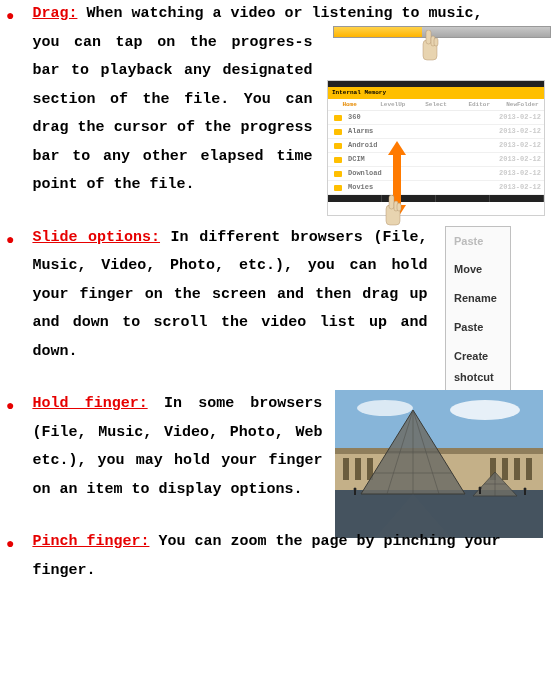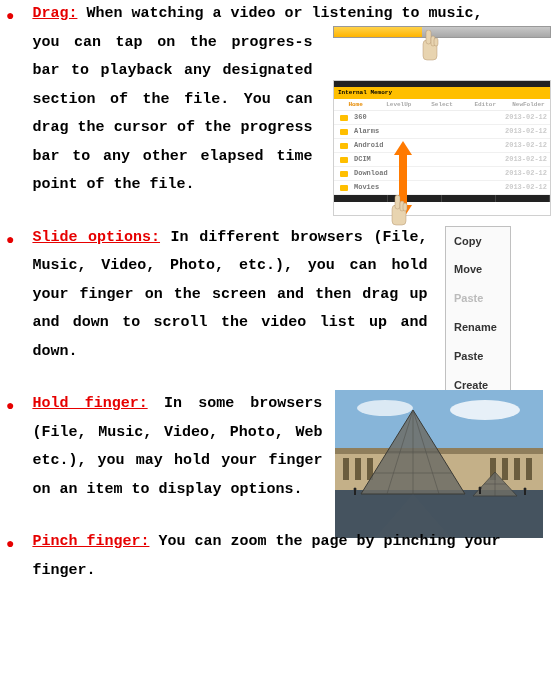--- a/index.html
+++ b/index.html
@@ -64,21 +64,21 @@
       background: linear-gradient(to bottom, #ffd24a, #ffb400);
     }
     .progress-hand {
       position: absolute;
       top: 4px;
       left: 84px;
     }
     
     .file-browser {
       position: absolute;
-      right: 2px;
+      right: 8px;
       top: 80px;
       width: 218px;
       height: 136px;
       background: #fff;
       border: 1px solid #d0d0d0;
       font-size: 7px;
     }
     .fb-topbar {
       height: 6px;
       background: #222;
@@ -307,23 +307,22 @@
 </div>
 
 <div class="item">
   <span class="bullet">●</span>
   <div class="content">
     <div class="text-wrap-2" style="text-align: justify;">
       <span class="label">Slide options:</span>
       <span class="body-text">In different browsers (File, Music, Video, Photo, etc.), you can hold your finger on the screen and then drag up and down to scroll the video list up and down.</span>
     </div>
     <div class="context-menu">
-      <div class="menu-item">Copy</div>
+      <div class="menu-item disabled">Paste</div>
       <div class="menu-item">Move</div>
-      <div class="menu-item disabled">Paste</div>
       <div class="menu-item">Rename</div>
       <div class="menu-item">Paste</div>
       <div class="menu-item">Create shotcut</div>
     </div>
   </div>
 </div>
 
 <div class="item">
   <span class="bullet">●</span>
   <div class="content">

